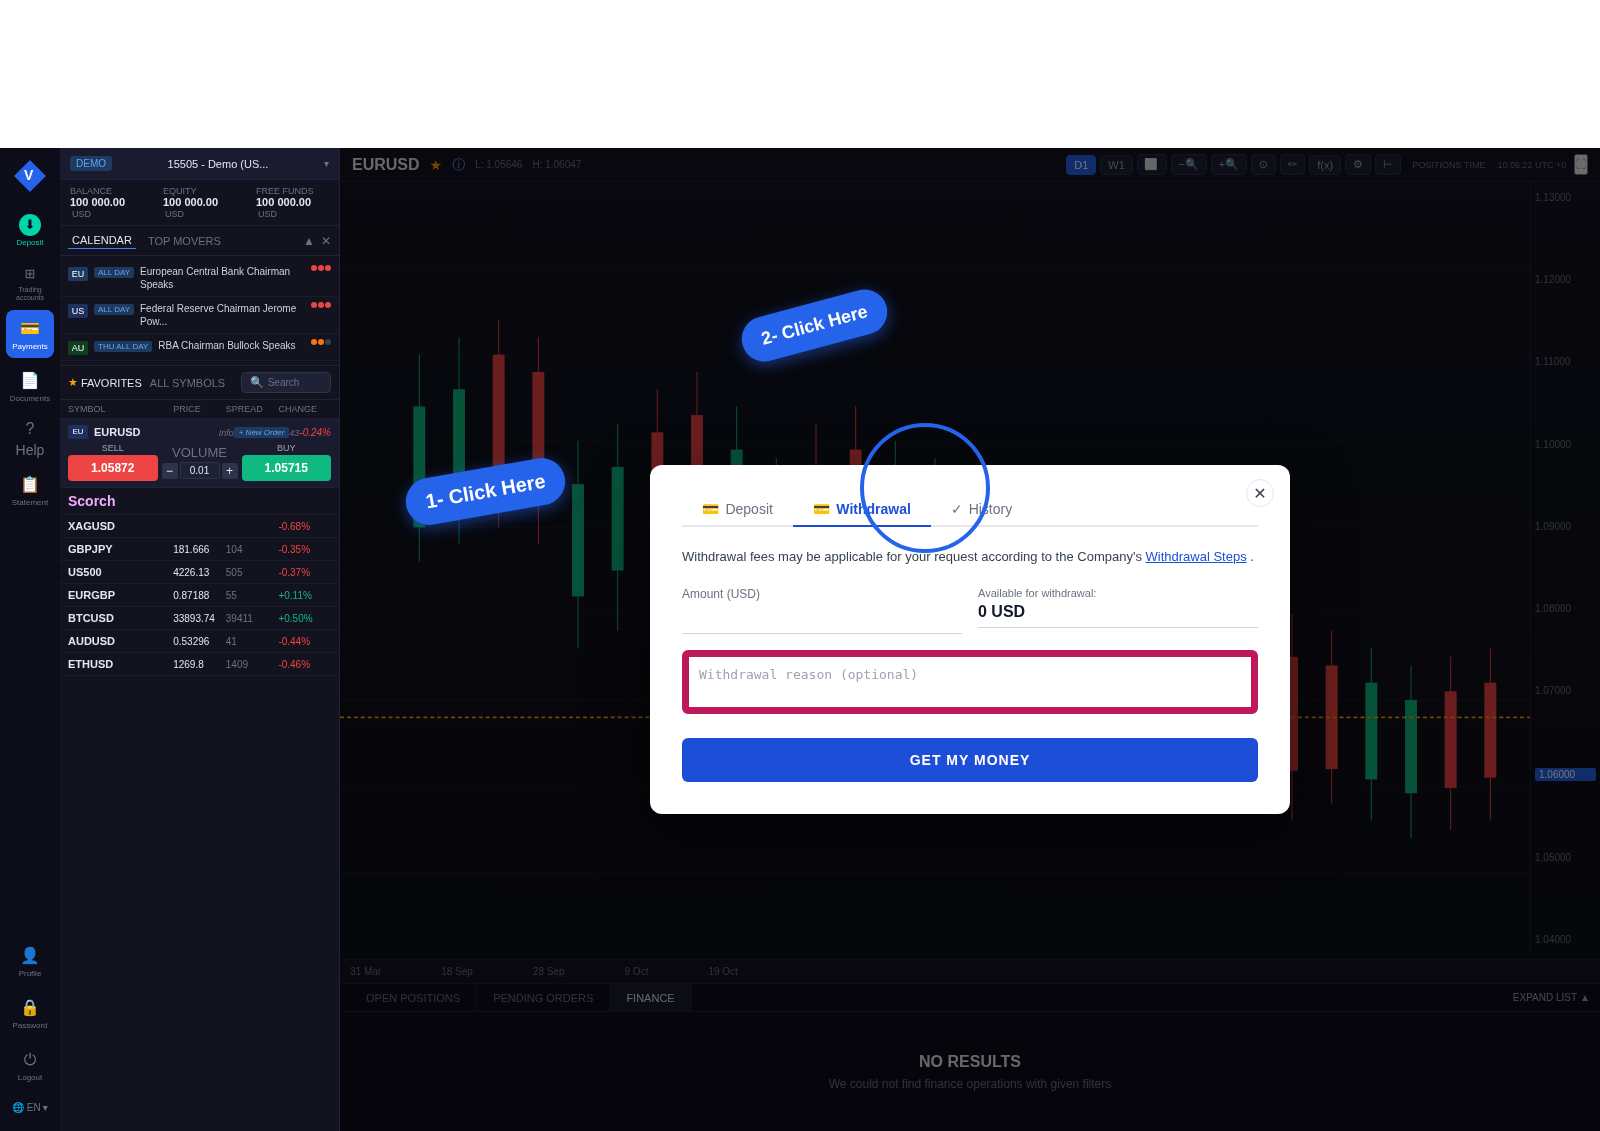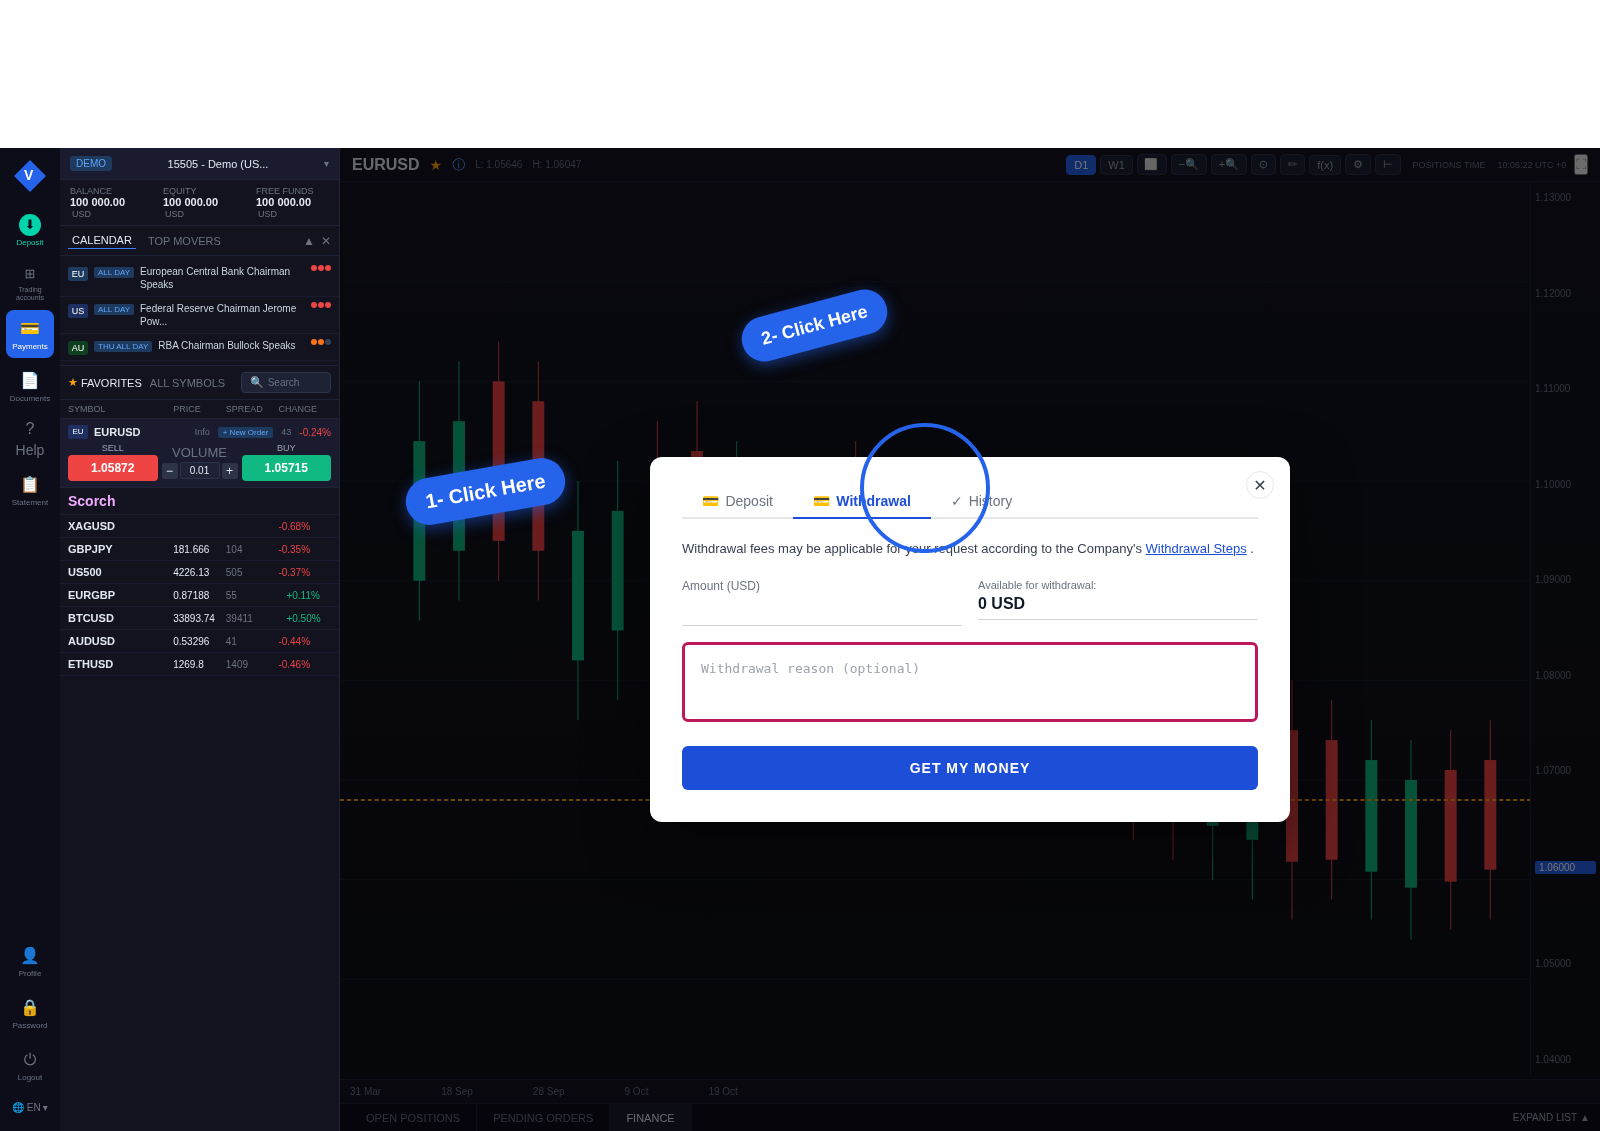--- a/index.html
+++ b/index.html
@@ -258,21 +258,21 @@
       padding: 5px 8px;
       border-bottom: 1px solid #1a1b2e;
       align-items: center;
       cursor: pointer;
     }
     .sym-name { color: #e2e8f0; font-size: 11px; font-weight: 600; }
     .sym-name-wrapper { display: flex; flex-direction: column; }
     .sym-price { color: #e2e8f0; font-size: 10px; }
     .sym-spread { color: #6b7280; font-size: 10px; }
     .sym-change { font-size: 10px; }
-    .sym-change.up { color: #10b981; margin-left: 8px; }
+    .sym-change.up { color: #10b981; }
     .sym-change.down { color: #ef4444; }
 
     
     .active-symbol-row {
       background: #1a1b2e;
       padding: 6px 8px;
       border-bottom: 1px solid #1e2235;
     }
     .trade-buttons {
       display: flex;
@@ -558,29 +558,29 @@
       outline: none;
       background: transparent;
       width: 100%;
     }
     .form-input::placeholder { color: #9ca3af; }
     .available-label { color: #6b7280; font-size: 11px; }
     .available-val { color: #111827; font-size: 16px; font-weight: 600; border-bottom: 1px solid #d1d5db; padding-bottom: 6px; }
 
     .reason-textarea {
       width: 100%;
-      border: 3px solid #be185d;
+      border: 7px solid #be185d;
       border-radius: 6px;
-      padding: 16px;
+      padding: 10px;
       font-size: 13px;
       color: #111827;
       outline: none;
       background: transparent;
       resize: none;
-      height: 80px;
+      height: 64px;
       margin-bottom: 20px;
     }
     .reason-textarea::placeholder { color: #9ca3af; }
 
     .get-money-btn {
       width: 100%;
       background: #1d4ed8;
       color: #fff;
       border: none;
       border-radius: 6px;
@@ -803,21 +803,21 @@
       <span>SPREAD</span>
       <span>CHANGE</span>
     </div>
 
     <div class="active-symbol-row">
       <div style="display:flex;align-items:center;justify-content:space-between;">
         <div style="display:flex;align-items:center;gap:6px;">
           <span style="width:20px;height:14px;background:#1e3060;border-radius:2px;display:inline-block;font-size:8px;text-align:center;line-height:14px;color:#fff;">EU</span>
           <span class="sym-name">EURUSD</span>
         </div>
-        <div style="display:flex;gap:8px;align-items:center;">
+        <div style="display:flex;gap:0;align-items:flex-end;font-style:italic;">
           <span style="color:#6b7280;font-size:9px;">Info</span>
           <span style="background:#1e3a5f;color:#60a5fa;font-size:8px;padding:1px 5px;border-radius:2px;cursor:pointer;">+ New Order</span>
           <span style="color:#6b7280;font-size:9px;">43</span>
           <span class="sym-change down">-0.24%</span>
         </div>
       </div>
       <div class="trade-buttons">
         <div style="display:flex;flex-direction:column;flex:1;gap:2px;">
           <span style="color:#9ca3af;font-size:9px;text-align:center;">SELL</span>
           <button class="sell-btn">1.05872</button>
@@ -1015,20 +1015,24 @@
     <div class="bottom-tabs">
       <div class="bottom-tab">OPEN POSITIONS</div>
       <div class="bottom-tab">PENDING ORDERS</div>
       <div class="bottom-tab active">FINANCE</div>
       <div class="expand-list-btn">
         <span>EXPAND LIST</span>
         <span>▲</span>
       </div>
     </div>
 
+    <div class="bottom-content">
+      <span class="no-results">NO RESULTS</span>
+      <span class="no-results-sub">We could not find finance operations with given filters</span>
+    </div>
 
     <div class="modal-overlay">
       <div class="modal">
         
         <button class="modal-close">✕</button>
 
         
         <div class="modal-tabs">
           <div class="modal-tab">
             <span class="tab-icon">💳</span>

